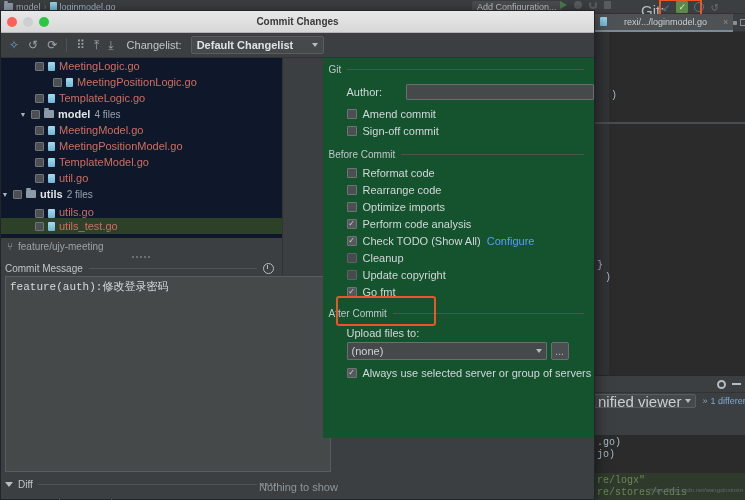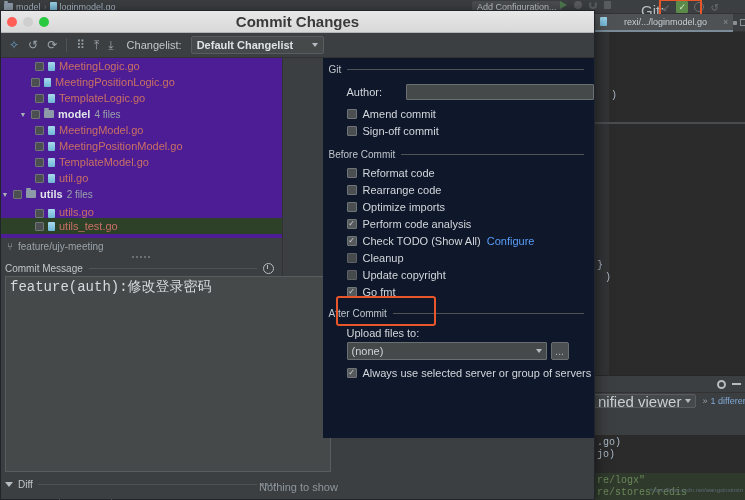--- a/index.html
+++ b/index.html
@@ -112,21 +112,21 @@
   #dialog {
     position: absolute; left: 0; top: 10px; width: 595px; height: 490px;
     background: #3c3f41; border: 1px solid #21242a;
     box-shadow: 0 3px 14px rgba(0,0,0,.55);
   }
   .titlebar {
     height: 22px; background: linear-gradient(#e8e8e8,#d8d8d8);
     border-bottom: 1px solid #b4b4b4; position: relative;
     display: flex; align-items: center; justify-content: center;
   }
-  .tb-title { font-size: 15px; color: #3a3a3a; font-weight: 600; }
+  .tb-title { font-size: 10px; color: #3a3a3a; font-weight: 600; }
   .lights { position:absolute; left:6px; top:6px; display:flex; gap:6px;}
   .lt { width:10px; height:10px; border-radius:50%; }
   .lt.red{background:#ff5f57;} .lt.yel{background:#cfcfcf;} .lt.grn{background:#28c940;}
 
   
   .dlg-toolbar {
     height: 25px; display: flex; align-items: center; gap: 9px;
     padding: 0 8px; border-bottom: 1px solid #323232; background:#3c3f41;
   }
   .ticon { color:#9aa3aa; font-size:12px; line-height:1; cursor:default;}
@@ -135,26 +135,26 @@
   .cl-label { color:#c0c6cb; font-size:11px; margin-left:4px;}
   .cl-combo {
     height: 18px; width: 133px; border:1px solid #5a5d5f; background:#45494a;
     display:flex; align-items:center; justify-content:space-between;
     padding:0 5px; color:#dfe3e6; font-size:11px; font-weight:bold; border-radius:2px;
   }
 
   
   .dlg-body { display:flex; height: 380px; }
   .left-col { width: 332px; border-right:1px solid #323232; position:relative;}
-  .right-col { flex:1; background:#0f172a; position:relative; padding: 6px 0 0 6px; margin-left: 40px;}
+  .right-col { flex:1; background:#14532d; position:relative; padding: 6px 0 0 6px; margin-left: 40px;}
 
   
   .tree {
     position:absolute; top:0; left:0; right:0; height: 180px;
-    background:#4c1d95; overflow:hidden;
+    background:#0f172a; overflow:hidden;
   }
   .tree-row {
     height: 16px; display:flex; align-items:center; gap:4px; padding-left: 6px; font-size:11px;
     position:relative;
   }
   .tree-row.sel { background:#2d4028; }
   .arrow { width:8px; text-align:center; color:#aab3ba; font-size:7px;}
   .cbx {
     width:9px; height:9px; border:1px solid #6f7477; background:#4b4f51;
     border-radius:1px; flex:0 0 auto;
@@ -182,21 +182,21 @@
     position:absolute; top:202px; left:0; right:0; height:16px;
     display:flex; align-items:center; gap:6px; padding:0 8px 0 4px;
   }
   .cm-title { color:#c0c6cb; font-size:10px; white-space:nowrap;}
   .cm-line { flex:1; height:1px; background:#4f5356; }
   .clock { width:11px;height:11px;border:1.5px solid #b5bcc2;border-radius:50%;position:relative;}
   .clock:after{content:'';position:absolute;left:3.5px;top:1.5px;width:1px;height:4px;background:#b5bcc2;}
   .cm-box {
     position:absolute; top:218px; left:4px; width:326px; height:196px;
     background:#45494a; border:1px solid #5a5d5f;
-    color:#d6dade; font-family:"Liberation Mono", monospace; font-size:14px;
+    color:#d6dade; font-family:"Liberation Mono", monospace; font-size:11px;
     padding:3px 4px; line-height:14px; white-space:pre-wrap;
   }
 
   
   .diff-head {
     position:absolute; top:418px; left:0; right:0; height:16px;
     display:flex; align-items:center; gap:5px; padding:0 6px 0 4px;
   }
   .tri-dn { width:0;height:0;border-left:4px solid transparent;border-right:4px solid transparent;border-top:5px solid #b5bcc2;}
   .diff-title { color:#c0c6cb; font-size:10px;}
@@ -358,21 +358,21 @@
 
     <div class="left-col">
 
       <div class="tree">
 
         <div class="tree-row" style="padding-left:34px;">
           <span class="cbx"></span>
           <span class="fileicon"></span>
           <span class="fname-mod">MeetingLogic.go</span>
         </div>
-        <div class="tree-row" style="padding-left:30px;">
+        <div class="tree-row" style="padding-left:52px;">
           <span class="cbx"></span>
           <span class="fileicon"></span>
           <span class="fname-mod">MeetingPositionLogic.go</span>
         </div>
         <div class="tree-row" style="padding-left:34px;">
           <span class="cbx"></span>
           <span class="fileicon"></span>
           <span class="fname-mod">TemplateLogic.go</span>
         </div>
 

